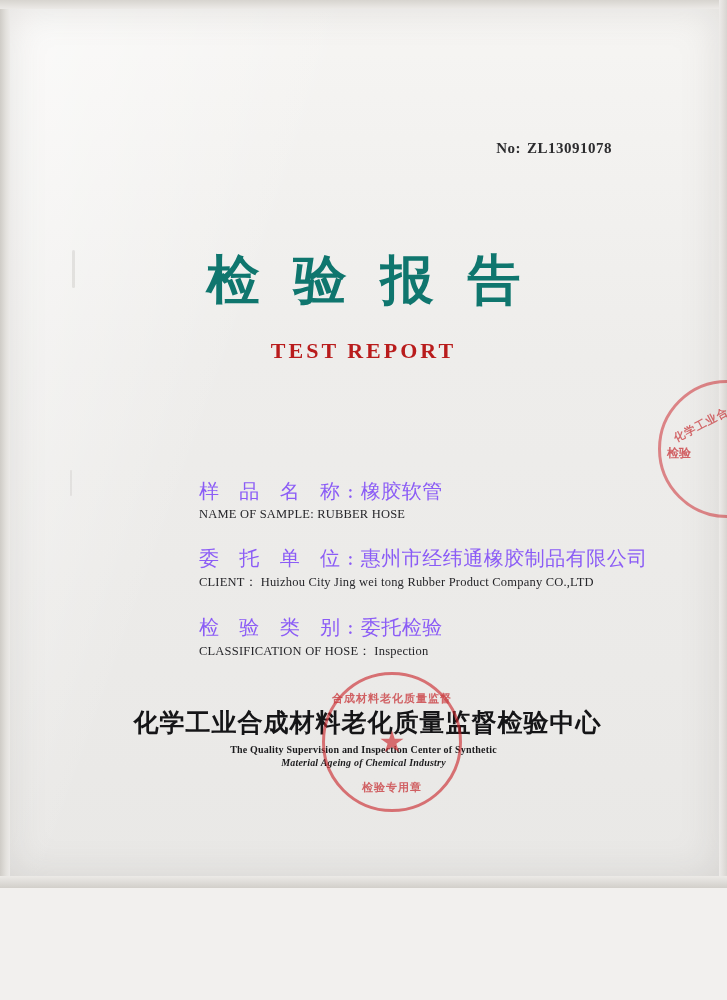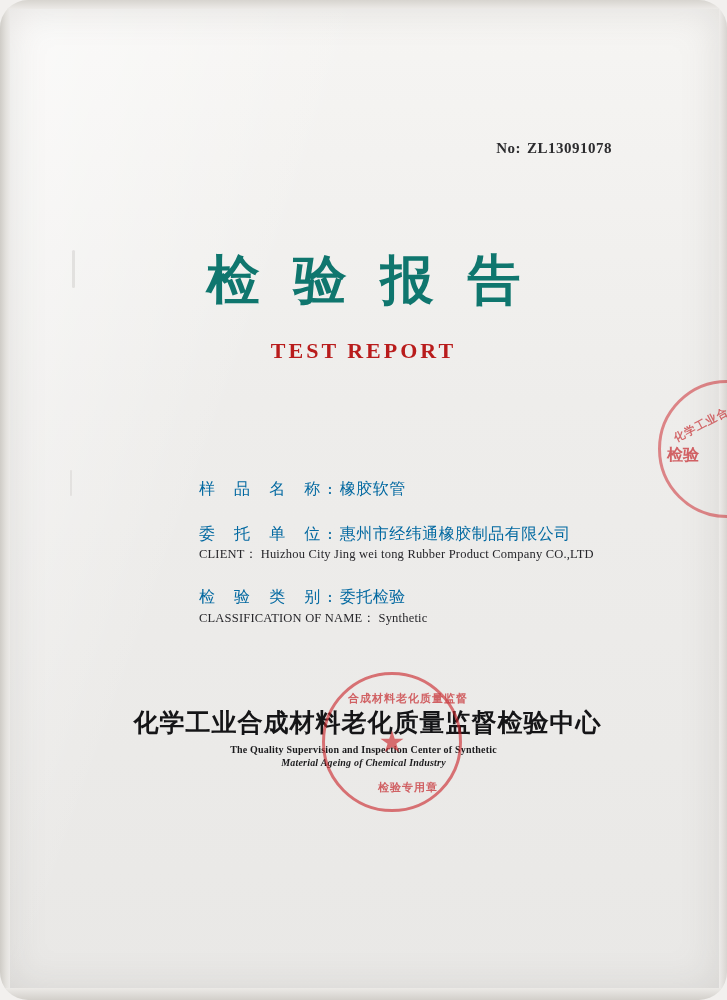--- a/index.html
+++ b/index.html
@@ -3,26 +3,25 @@
 <meta charset="utf-8">
 <style>
   html, body {
     margin: 0;
     padding: 0;
     background: #f2f0ee;
   }
   .page {
     position: relative;
     width: 727px;
-    height: 1000px;
+    height: 888px;
     margin: 0 auto;
     background: #ececea;
     overflow: hidden;
     font-family: "Liberation Serif", serif;
-    border-radius: 28px;
   }
   
   .paper {
     position: absolute;
     left: 8px;
     top: 8px;
     right: 8px;
     bottom: 10px;
     background:
       linear-gradient(110deg, rgba(255,255,255,0.55) 0%, rgba(255,255,255,0.0) 35%),
@@ -94,22 +93,22 @@
 
   .fields {
     position: absolute;
     left: 199px;
     top: 478px;
     width: 470px;
   }
   .field-row { margin-bottom: 23px; }
   .field-cn {
     font-family: "DejaVu Serif", serif;
-    font-size: 16px;
-    color: #0369a1;
+    font-size: 20px;
+    color: #8b5cf6;
     letter-spacing: 1px;
     white-space: nowrap;
     line-height: 1.35;
   }
   .field-cn .lab { letter-spacing: 7px; }
   .field-cn .val { letter-spacing: 0.5px; }
   .field-en {
     font-family: "Liberation Serif", serif;
     font-size: 12.5px;
     color: #26262a;
@@ -159,21 +158,21 @@
     position: absolute;
     left: 50%;
     top: 50%;
     transform: translate(-50%, -50%);
     color: rgba(203, 36, 42, 0.75);
     font-size: 30px;
     line-height: 1;
   }
   .stamp-arc-top, .stamp-arc-bottom {
     position: absolute;
-    left: 16px;
+    left: 0;
     width: 134px;
     text-align: center;
     color: rgba(196, 32, 38, 0.8);
     font-family: Liberation Mono, monospace;
     font-size: 11px;
     font-weight: bold;
   }
   .stamp-arc-top { top: 16px; letter-spacing: 1px; }
   .stamp-arc-bottom { bottom: 14px; letter-spacing: 1px; }
 
@@ -199,21 +198,21 @@
     font-weight: bold;
     letter-spacing: 1px;
     transform: rotate(-28deg);
   }
   .stamp-side .side-big {
     position: absolute;
     left: 6px;
     top: 62px;
     color: rgba(196, 32, 38, 0.85);
     font-family: "DejaVu Sans", sans-serif;
-    font-size: 16px;
+    font-size: 12px;
     font-weight: bold;
   }
   
   .speck {
     position: absolute;
     background: rgba(140,138,132,0.35);
     border-radius: 50%;
   }
 </style>
 </head>
@@ -234,39 +233,43 @@
   </div>
 
   <div class="title-cn">检验报告</div>
   <div class="title-en">TEST  REPORT</div>
 
   <div class="fields">
     <div class="field-row">
       <div class="field-cn">
         <span class="lab">样 品 名 称:</span><span class="val">橡胶软管</span>
       </div>
+      <div class="field-en">
+        <span>NAME OF SAMPLE:</span>
+        <span>RUBBER   HOSE</span>
+      </div>
     </div>
 
     <div class="field-row">
       <div class="field-cn">
         <span class="lab">委 托 单 位:</span><span class="val">惠州市经纬通橡胶制品有限公司</span>
       </div>
       <div class="field-en">
         <span>CLIENT：</span>
         <span>Huizhou City Jing wei tong Rubber Product Company CO.,LTD</span>
       </div>
     </div>
 
     <div class="field-row">
       <div class="field-cn">
         <span class="lab">检 验 类 别:</span><span class="val">委托检验</span>
       </div>
       <div class="field-en">
-        <span>CLASSIFICATION OF NAME：</span>
-        <span>Synthetic</span>
+        <span>CLASSIFICATION OF HOSE：</span>
+        <span>Inspection</span>
       </div>
     </div>
   </div>
 
   <div class="footer">
     <div class="footer-cn">化学工业合成材料老化质量监督检验中心</div>
     <div class="footer-en1">The Quality Supervision and Inspection Center of Synthetic</div>
     <div class="footer-en2">Material Ageing of Chemical Industry</div>
   </div>
 

